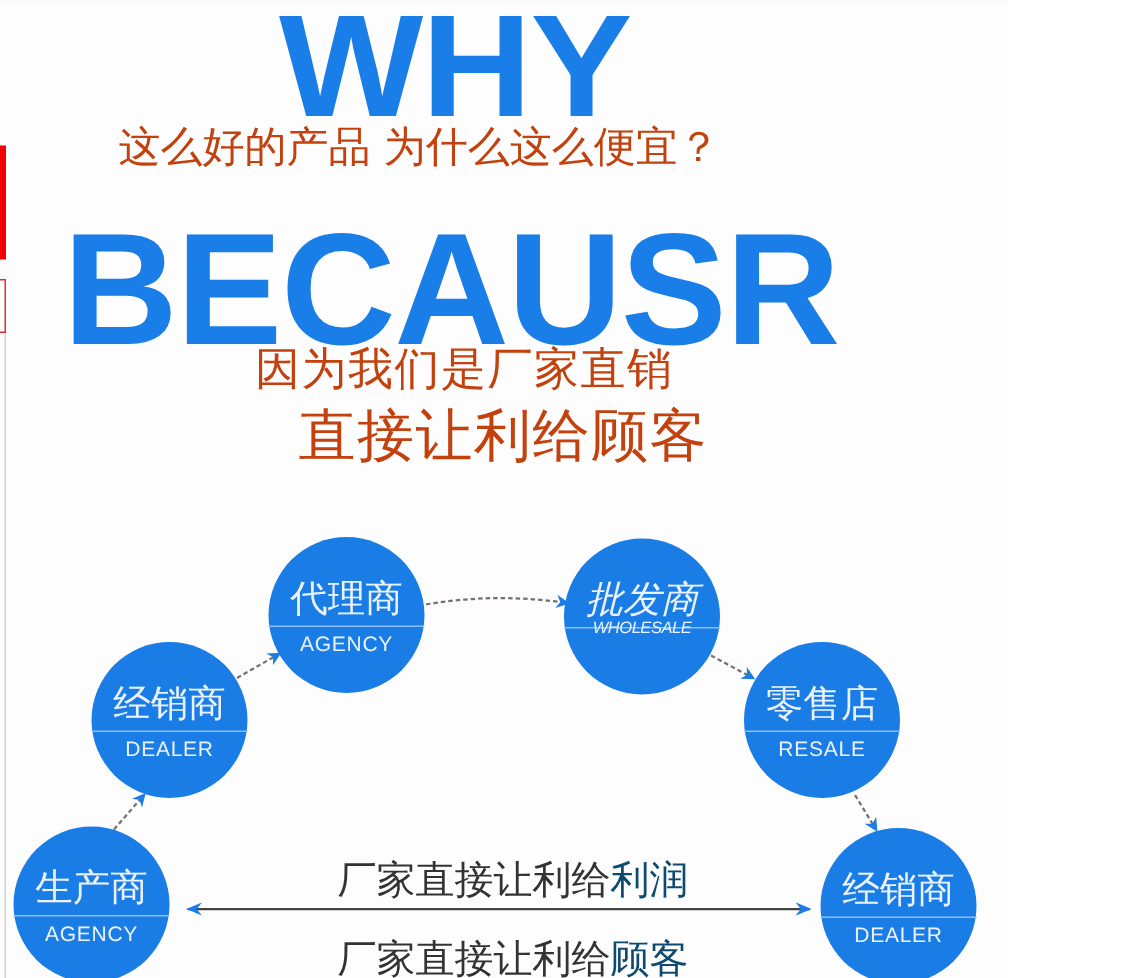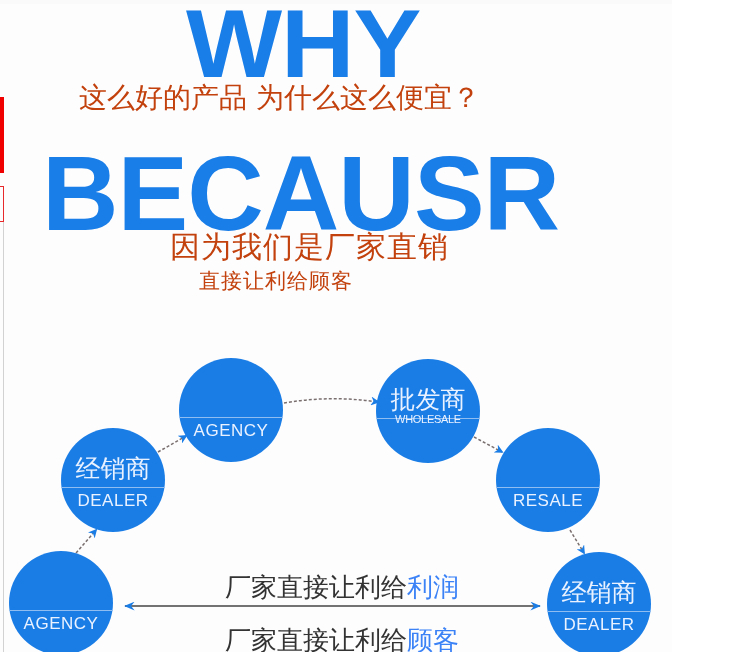--- a/index.html
+++ b/index.html
@@ -8,31 +8,31 @@
     .top-strip { position: absolute; left: 0; top: 0; width: 672px; height: 4px; background: #fafafb; }
     .left-line { position: absolute; left: 3px; top: 222px; width: 1px; height: 430px; background: #d2d2d2; }
     .red-block { position: absolute; left: 0; top: 97px; width: 4px; height: 76px; background: #f10000; }
     .red-box { position: absolute; left: 0; top: 186px; width: 3px; height: 34px; border: 1px solid #e8292b; border-left: none; }
     .big { position: absolute; color: #1a7ee8; font-family: "Liberation Sans", sans-serif; font-weight: bold; line-height: 1; white-space: nowrap; }
     .why { left: 186px; top: -5px; font-size: 97px; letter-spacing: -1px; transform: scaleX(1.05); transform-origin: left top; }
     .because { left: 42px; top: 140px; font-size: 106px; letter-spacing: -1px; transform: scaleX(1.0); transform-origin: left top; }
     .cn { position: absolute; color: #c2410c; white-space: nowrap; line-height: 1; }
     .q { left: 79px; top: 84px; font-size: 28px; }
     .r1 { left: 170px; top: 232px; font-size: 30px; letter-spacing: 1px; }
-    .r2 { left: 199px; top: 271px; font-size: 21px; letter-spacing: 1px; }
+    .r2 { left: 199px; top: 271px; font-size: 38px; letter-spacing: 1px; }
     .node { position: absolute; width: 104px; height: 104px; border-radius: 50%; background: #1a7de6; color: #eaf2ff; text-align: center; }
     .node .cn-l { position: absolute; left: 0; right: 0; top: 28px; font-size: 25px; line-height: 1; }
     .node .rule { position: absolute; left: 0; right: 0; top: 59px; height: 1px; background: #8fbdf2; }
-    .node .en-l { position: absolute; left: 0; right: 0; top: 64px; font-size: 17px; line-height: 1; font-family: "Liberation Sans", sans-serif; letter-spacing: 0.5px; }
+    .node .en-l { position: absolute; left: 0; right: 0; top: 64px; font-size: 14px; line-height: 1; font-family: "Liberation Sans", sans-serif; letter-spacing: 0.5px; }
     .node .en-l.small { font-size: 11px; letter-spacing: -0.3px; top: 55px; }
     svg.flow { position: absolute; left: 0; top: 0; width: 751px; height: 652px; }
     .bottom-text { position: absolute; left: 0; width: 672px; text-align: center; color: #333; font-size: 26px; line-height: 1; white-space: nowrap; }
     .bt1 { top: 574px; left: 6px; }
     .bt2 { top: 613px; left: 6px; margin-top: 14px; }
-    .hl { color: #3b82f6; }
+    .hl { color: #0c4a6e; }
   </style>
 </head>
 <body>
 
 <div class="poster"></div>
 <div class="top-strip"></div>
 <div class="left-line"></div>
 <div class="red-block"></div>
 <div class="red-box"></div>
 
@@ -59,42 +59,45 @@
   <path d="M284,403 Q330,395 378,402" stroke="#7a6f6f" stroke-width="1.5" stroke-dasharray="3,2" fill="none" marker-end="url(#ah)"></path>
 
   <path d="M474,437 L502,452" stroke="#7a6f6f" stroke-width="1.5" stroke-dasharray="3,2" fill="none" marker-end="url(#ah)"></path>
 
   <path d="M570,530 L584,553" stroke="#7a6f6f" stroke-width="1.5" stroke-dasharray="3,2" fill="none" marker-end="url(#ah)"></path>
 
   <path d="M125,606 L540,606" stroke="#444" stroke-width="1.5" fill="none" marker-start="url(#bigah)" marker-end="url(#bigah)"></path>
 </svg>
 
 <div class="node" style="left:9px; top:551px;">
+  <div class="cn-l">生产商</div>
   <div class="rule"></div>
   <div class="en-l">AGENCY</div>
 </div>
 
 <div class="node" style="left:61px; top:428px;">
   <div class="cn-l">经销商</div>
   <div class="rule"></div>
   <div class="en-l">DEALER</div>
 </div>
 
 <div class="node" style="left:179px; top:358px;">
+  <div class="cn-l">代理商</div>
   <div class="rule"></div>
   <div class="en-l">AGENCY</div>
 </div>
 
-<div class="node" style="left:376px; top:359px;">
+<div class="node" style="left:376px; top:359px;font-style:italic;">
   <div class="cn-l">批发商</div>
   <div class="rule"></div>
   <div class="en-l small">WHOLESALE</div>
 </div>
 
 <div class="node" style="left:496px; top:428px;">
+  <div class="cn-l">零售店</div>
   <div class="rule"></div>
   <div class="en-l">RESALE</div>
 </div>
 
 <div class="node" style="left:547px; top:552px;">
   <div class="cn-l">经销商</div>
   <div class="rule"></div>
   <div class="en-l">DEALER</div>
 </div>
 

